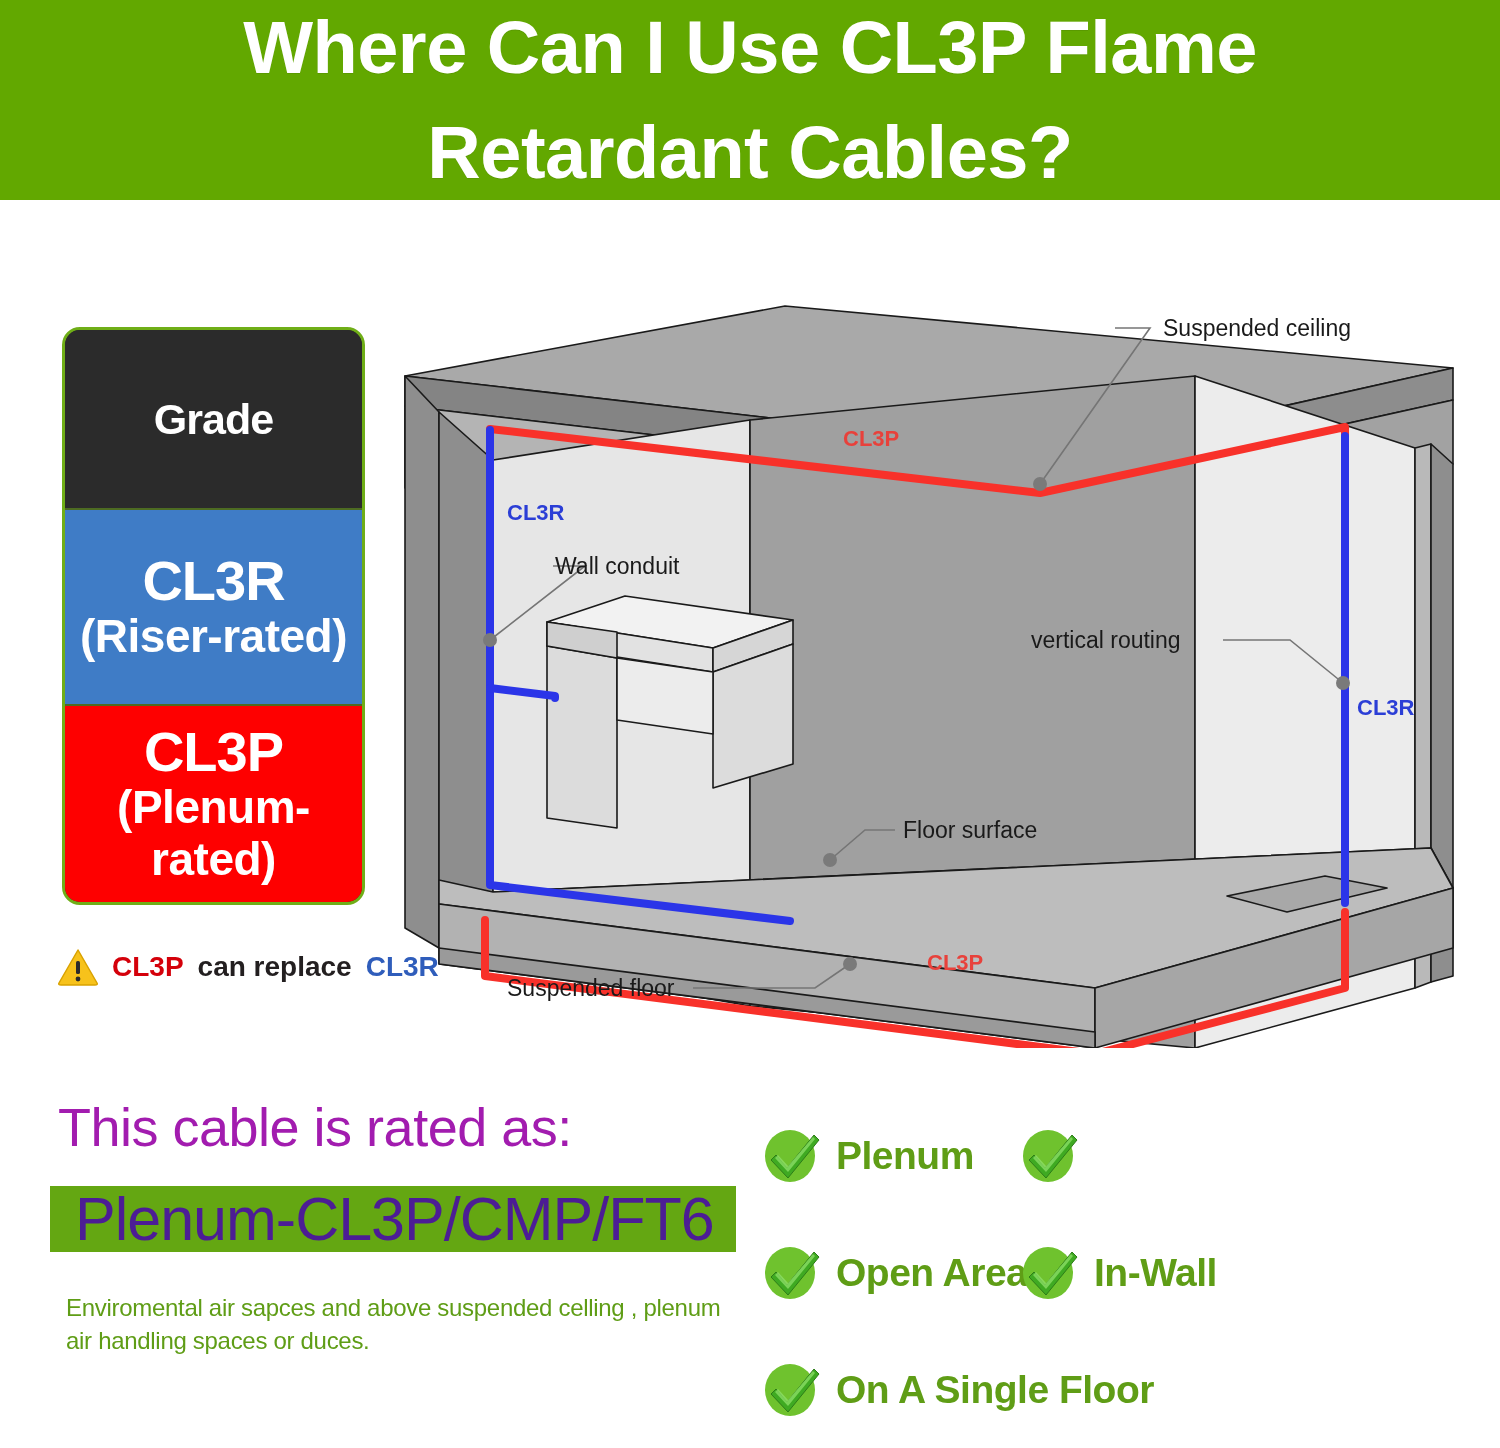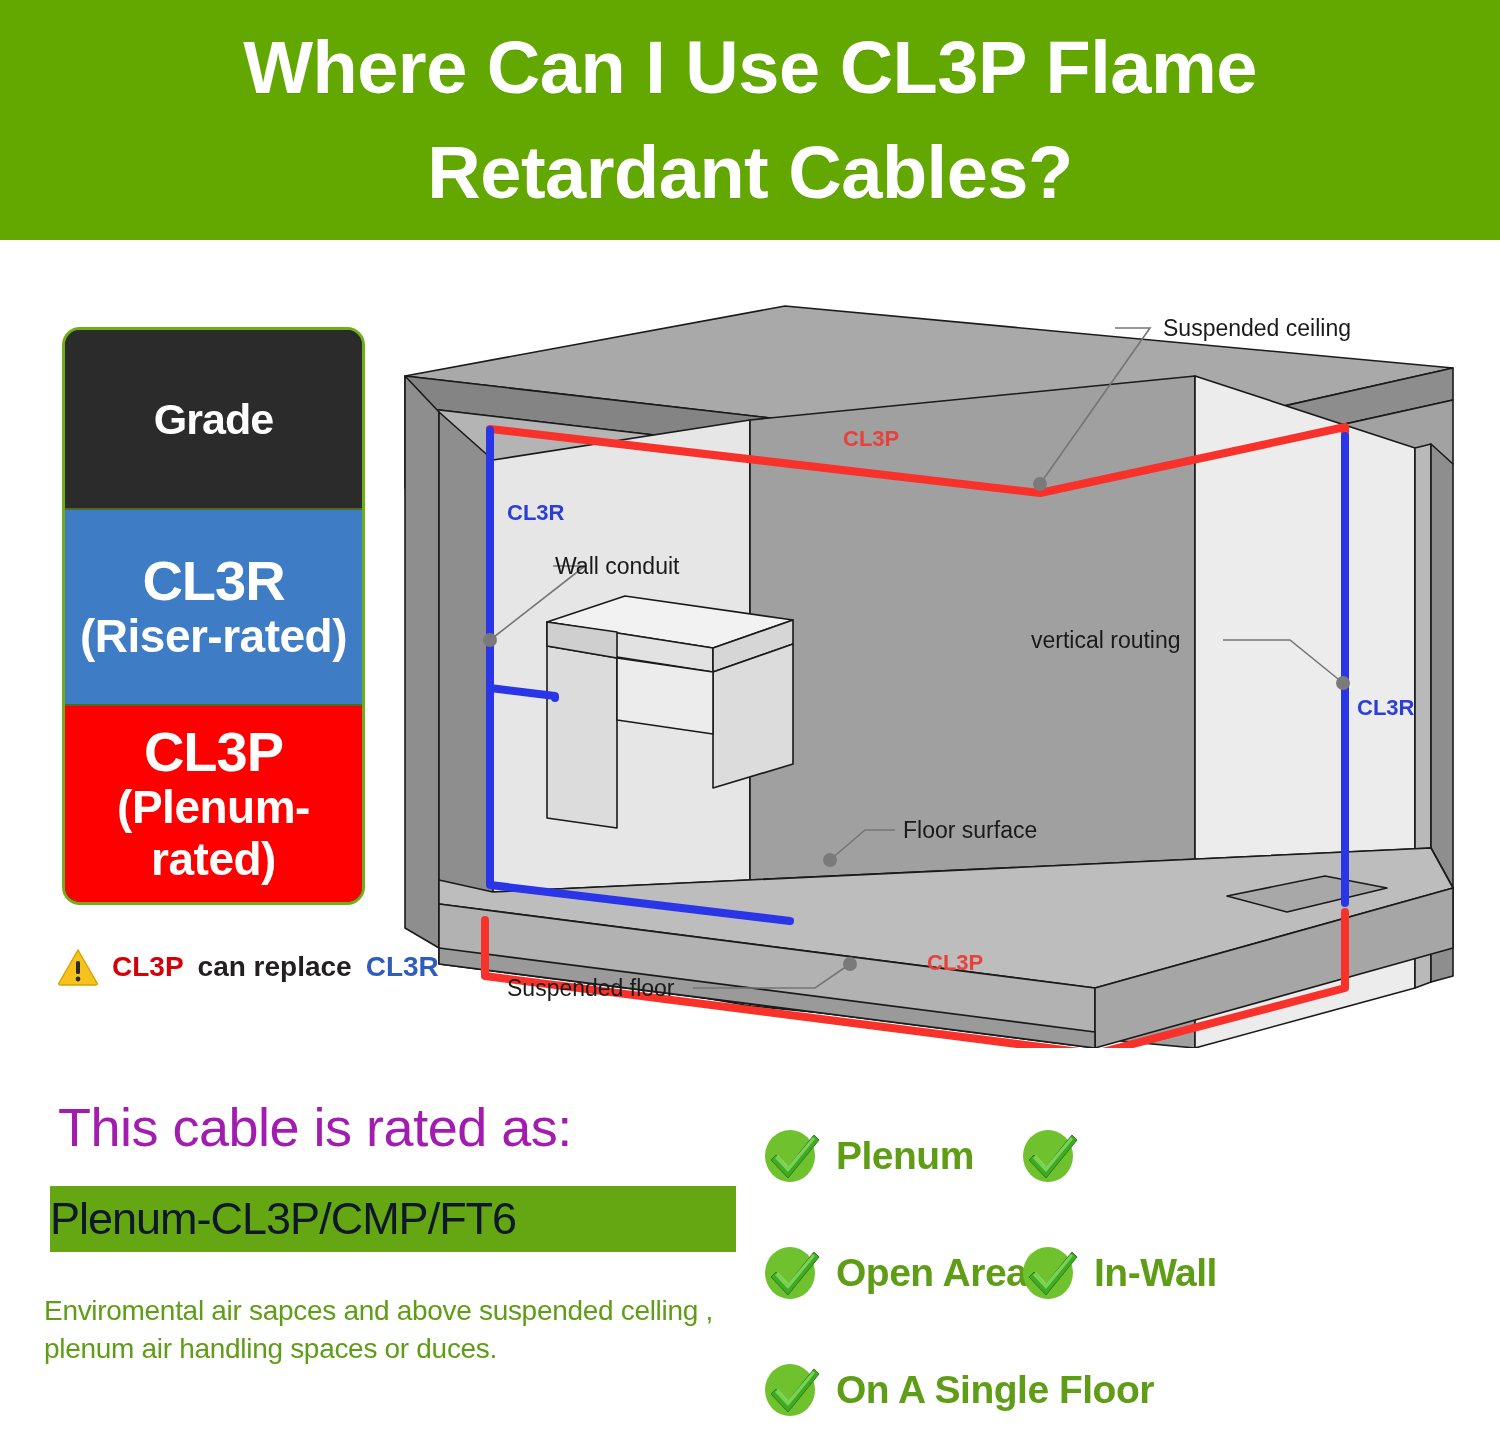--- a/index.html
+++ b/index.html
@@ -6,21 +6,21 @@
   body{
     width:1500px;height:1448px;
     background:#ffffff;
     font-family:"Liberation Sans",sans-serif;
     position:relative;
     overflow:hidden;
   }
 
   
   #header{
-    position:absolute;left:0;top:0;width:1500px;height:240px;
+    position:absolute;left:0;top:0;width:1500px;height:200px;
     background:#62a800;
     display:flex;align-items:center;justify-content:center;
   }
   #header-title{
     color:#ffffff;
     font-size:74px;
     font-weight:bold;
     line-height:1.42;
     text-align:center;
     letter-spacing:-0.5px;
@@ -71,26 +71,26 @@
   
   #rated-head{
     position:absolute;left:58px;top:1096px;
     color:#a21caf;font-size:54px;font-weight:normal;letter-spacing:-.5px;
   }
   #rated-chip{
     position:absolute;left:50px;top:1186px;width:686px;height:66px;
     background:#64a712;display:flex;align-items:center;
   }
   #rated-chip span{
-    color:#0f172a;font-size:45px;letter-spacing:-1px;
+    color:#4c1d95;font-size:61px;padding-left:25px;letter-spacing:-1px;
     white-space:nowrap;
   }
   #rated-desc{
-    position:absolute;left:44px;top:1292px;width:680px;
-    color:#5f9d16;font-size:28px;line-height:1.36;letter-spacing:-.3px;
+    position:absolute;left:66px;top:1292px;width:680px;
+    color:#5f9d16;font-size:24px;line-height:1.36;letter-spacing:-.3px;
   }
 
   
   #check-grid{
     position:absolute;left:762px;top:1098px;width:730px;height:350px;
     display:grid;
     grid-template-columns:258px 1fr;
     grid-template-rows:repeat(3,1fr);
   }
   .check-item{display:flex;align-items:center;gap:12px;}

